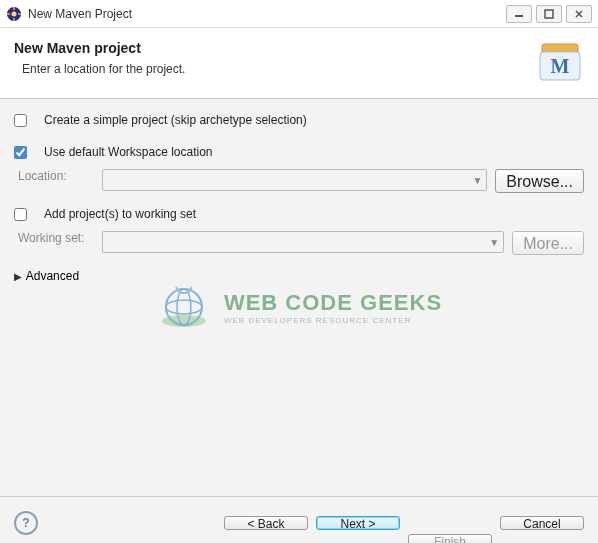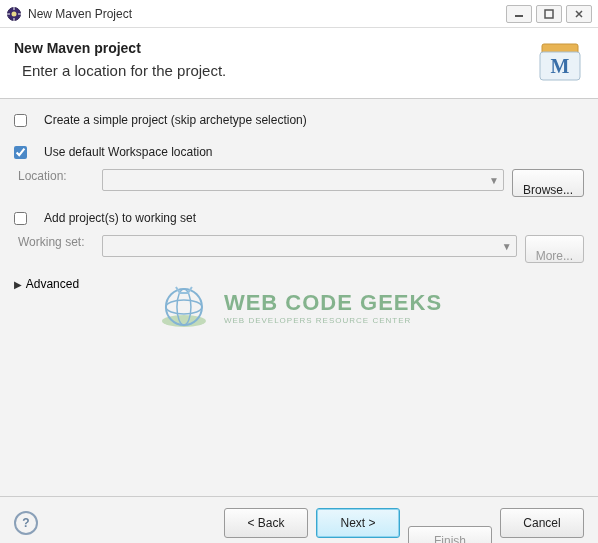--- a/index.html
+++ b/index.html
@@ -36,21 +36,21 @@
     }
     .header {
       background: #fff;
       padding: 12px 14px 14px 14px;
       border-bottom: 1px solid #ccc;
       display: flex;
       align-items: flex-start;
       justify-content: space-between;
     }
     .header-text h1 { font-size: 14px; font-weight: bold; color: #222; margin-bottom: 6px; }
-    .header-text p { font-size: 15px; color: #333; padding-left: 8px; }
+    .header-text p { font-size: 12px; color: #333; padding-left: 8px; }
     .header-icon {
       width: 48px; height: 44px;
       display: flex; align-items: center; justify-content: center;
     }
     .content {
       background: #f3f3f3;
       padding: 14px 14px 8px 14px;
       height: 398px;
       border-bottom: 1px solid #ccc;
       position: relative;
@@ -76,25 +76,25 @@
       border-radius: 2px;
       display: flex;
       align-items: center;
       justify-content: flex-end;
       padding-right: 4px;
     }
     .combo.disabled { background: #f3f3f3; color: #aaa; }
     .combo-arrow { color: #888; font-size: 10px; }
     .btn-small {
       height: 24px;
-      padding: 13px 10px;
+      padding: 3px 10px;
       border: 1px solid #999;
       background: linear-gradient(#fdfdfd, #ececec);
       border-radius: 3px;
-      font-size: 12px;
+      font-size: 16px;
       color: #222;
       cursor: pointer;
     }
     .btn-small.disabled { color: #999; border-color: #bbb; }
     .advanced-row { display: flex; align-items: center; gap: 4px; margin-top: 8px; cursor: pointer; }
     .advanced-row .tri { font-size: 10px; color: #333; }
     .watermark {
       position: absolute;
       left: 50%; top: 180px;
       transform: translateX(-50%);
@@ -119,21 +119,21 @@
     .footer .help {
       width: 24px; height: 24px;
       border: 2px solid #8aa0b8;
       border-radius: 50%;
       display: flex; align-items: center; justify-content: center;
       color: #6b85a1; font-weight: bold;
       cursor: pointer;
     }
     .footer .spacer { flex: 1; }
     .footer-btn {
-      height: 30px;
+      height: 14px;
       min-width: 84px;
       padding: 0 14px;
       border: 1px solid #9a9a9a;
       background: linear-gradient(#fdfdfd, #e8e8e8);
       border-radius: 3px;
       font-size: 12px;
       color: #222;
       cursor: pointer;
     }
     .footer-btn.primary {

